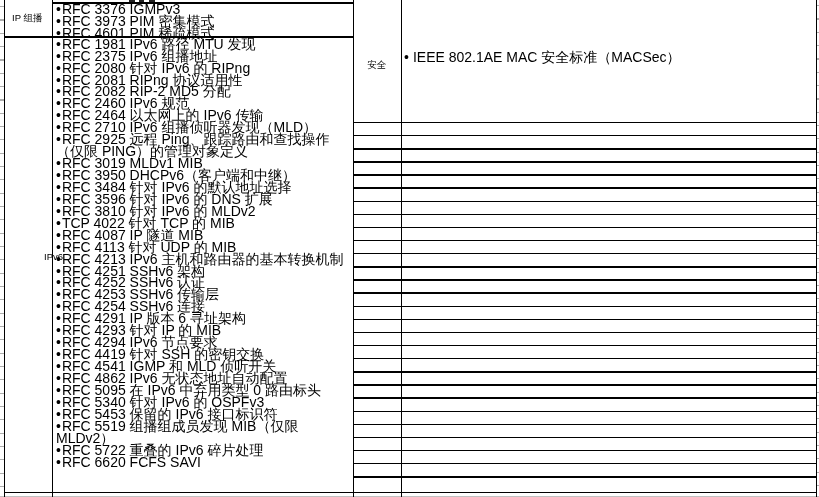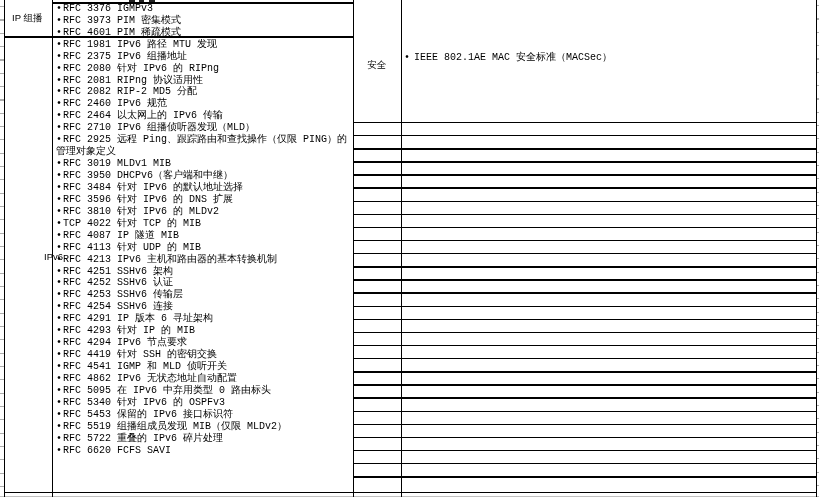--- a/index.html
+++ b/index.html
@@ -10,21 +10,21 @@
   .hline{position:absolute;height:1.4px;background:#000;}
   
   .ticks{position:absolute;background:repeating-linear-gradient(to bottom,#adadad 0 1.2px,transparent 1.2px 13.33px);}
   .gray-hline{position:absolute;height:1px;background:#c0c0c0;}
   
   .rowgrid{position:absolute;background:repeating-linear-gradient(to bottom,#000 0 1.4px,transparent 1.4px 13.12px);}
   
   .cat-cell{position:absolute;display:flex;align-items:center;font-size:9.5px;line-height:10px;}
   .cat-left{padding-left:4px;}
   .cat-center{justify-content:center;}
-  .rfc-list{position:absolute;font-size:10px;font-family:Liberation Mono, monospace;}
+  .rfc-list{position:absolute;font-size:14px;}
   .li-left{line-height:12.3px;}
   .li-ipv6{line-height:11.93px;}
   .li-sec{line-height:11px;}
   .rfc-list .bullet{margin-right:1px;}
   .rfc-list.spaced .bullet{margin-right:4px;}
   .fragment{position:absolute;top:0;left:129px;width:34px;height:2.4px;
             background:linear-gradient(to right,#222 0 6px,transparent 6px 10px,#222 10px 15px,transparent 15px 20px,#222 20px 26px,transparent 26px);}
 </style>
 </head>
 <body>

